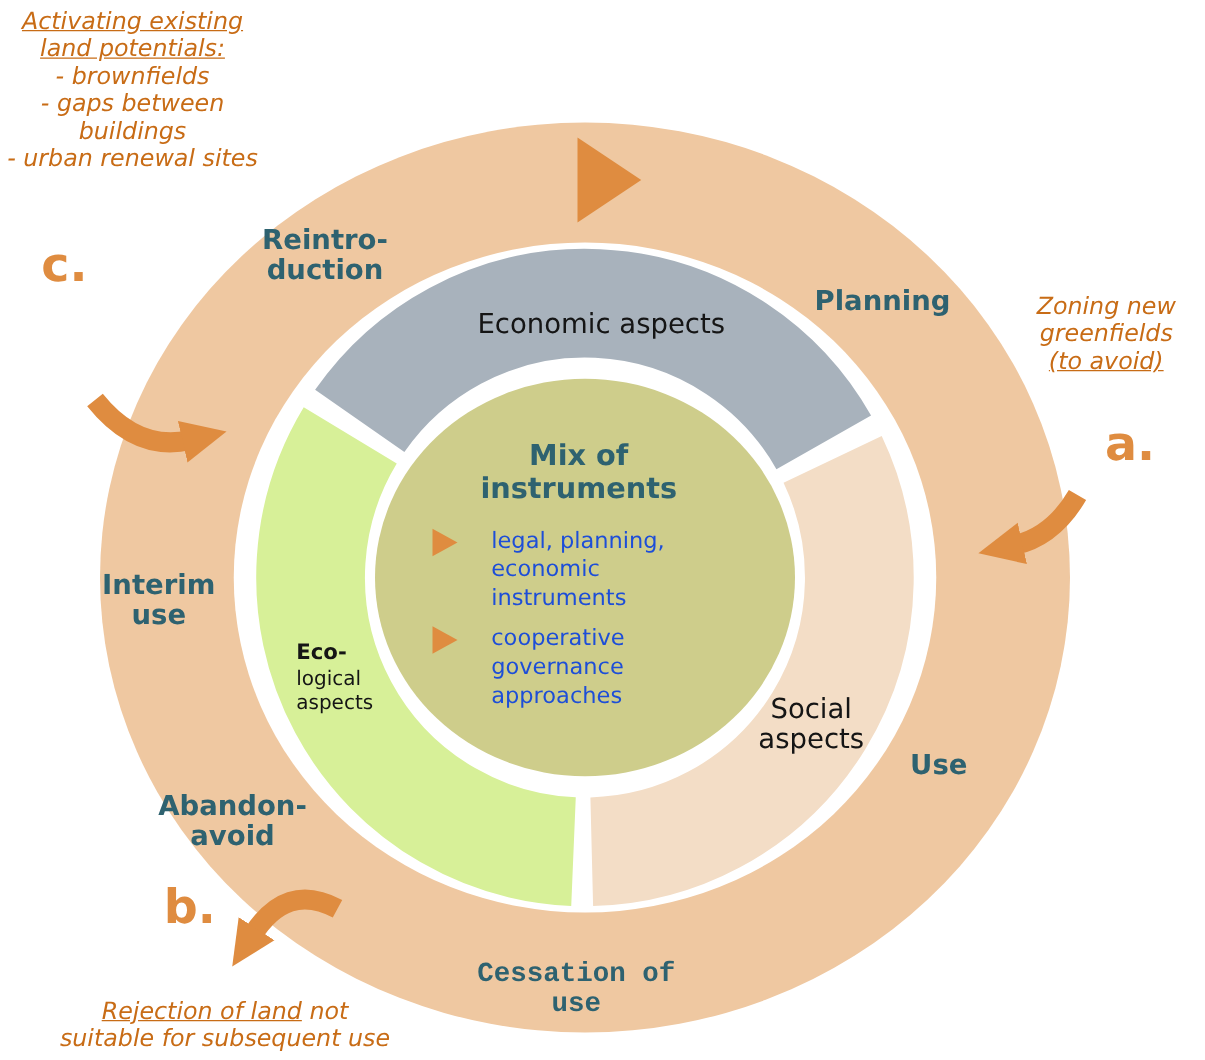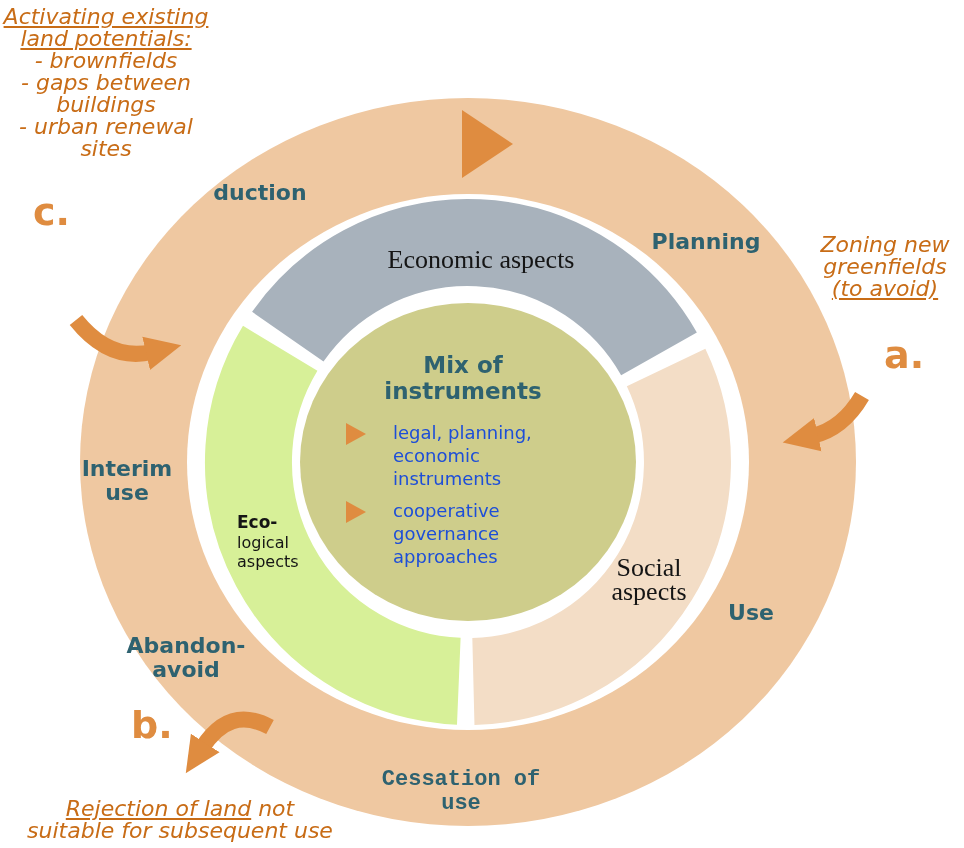--- a/index.html
+++ b/index.html
@@ -1,22 +1,22 @@
 <!DOCTYPE html>
 <html style="--teal: #2e6270; --orange-text: #c86c16; --arrow: #df8c40;"><head>
 <meta charset="utf-8">
 <style>
   html,body{margin:0;padding:0;background:#fff;}
   .stage{position:relative;width:964px;height:848px;background:#fff;overflow:hidden;
          font-family:"DejaVu Sans","Liberation Sans",sans-serif;}
   .stage svg{position:absolute;left:0;top:0;}
   .lbl{position:absolute;text-align:center;}
   .teal{color:var(--teal);font-weight:bold;font-size:22px;line-height:24px;}
-  .blacklbl{color:#151515;font-size:26px;line-height:24px;font-weight:normal;font-family:Liberation Serif, serif;}
-  .orange-note{color:var(--orange-text);font-style:italic;font-size:22px;line-height:22px;}
+  .blacklbl{color:#151515;font-size:22px;line-height:24px;font-weight:normal;}
+  .orange-note{color:var(--orange-text);font-style:italic;font-size:19px;line-height:22px;}
   .orange-note .ul{text-decoration:underline;}
   .marker-letter{position:absolute;color:var(--arrow);font-weight:bold;font-size:38px;line-height:38px;}
   .center-title{color:var(--teal);font-weight:bold;font-size:23px;line-height:26px;}
   .bullets{position:absolute;left:346px;top:421px;width:220px;}
   .bullet-row{display:flex;align-items:flex-start;margin-bottom:9px;}
   .tri{width:0;height:0;border-top:11px solid transparent;border-bottom:11px solid transparent;
        border-left:20px solid var(--arrow);margin-top:2px;flex:0 0 auto;}
   .bullet-text{margin-left:27px;font-size:18px;line-height:23px;color:#1d4ed8;text-align:left;}
   .eco-big{font-size:17px;line-height:22px;color:#151515;font-weight:bold;}
   .eco-small{font-size:16px;line-height:19px;color:#151515;}
@@ -64,20 +64,21 @@
   <div class="lbl orange-note" style="left:10px;top:798px;width:340px;">
     <div><span class="ul">Rejection of land</span><span> not</span></div>
     <div>suitable for subsequent use</div>
   </div>
 
   <div class="marker-letter" style="left:33px;top:193px;">c.</div>
   <div class="marker-letter" style="left:884px;top:336px;">a.</div>
   <div class="marker-letter" style="left:131px;top:706px;">b.</div>
 
   <div class="lbl teal" style="left:185px;top:181px;width:150px;">
+    <div>Reintro-</div>
     <div>duction</div>
   </div>
   <div class="lbl teal" style="left:631px;top:230px;width:150px;">Planning</div>
   <div class="lbl teal" style="left:701px;top:601px;width:100px;">Use</div>
   <div class="lbl teal" style="left:361px;top:768px;width:200px;font-family:Liberation Mono, monospace;">Cessation of use</div>
   <div class="lbl teal" style="left:116px;top:634px;width:140px;">
     <div>Abandon-</div>
     <div>avoid</div>
   </div>
   <div class="lbl teal" style="left:67px;top:457px;width:120px;">

